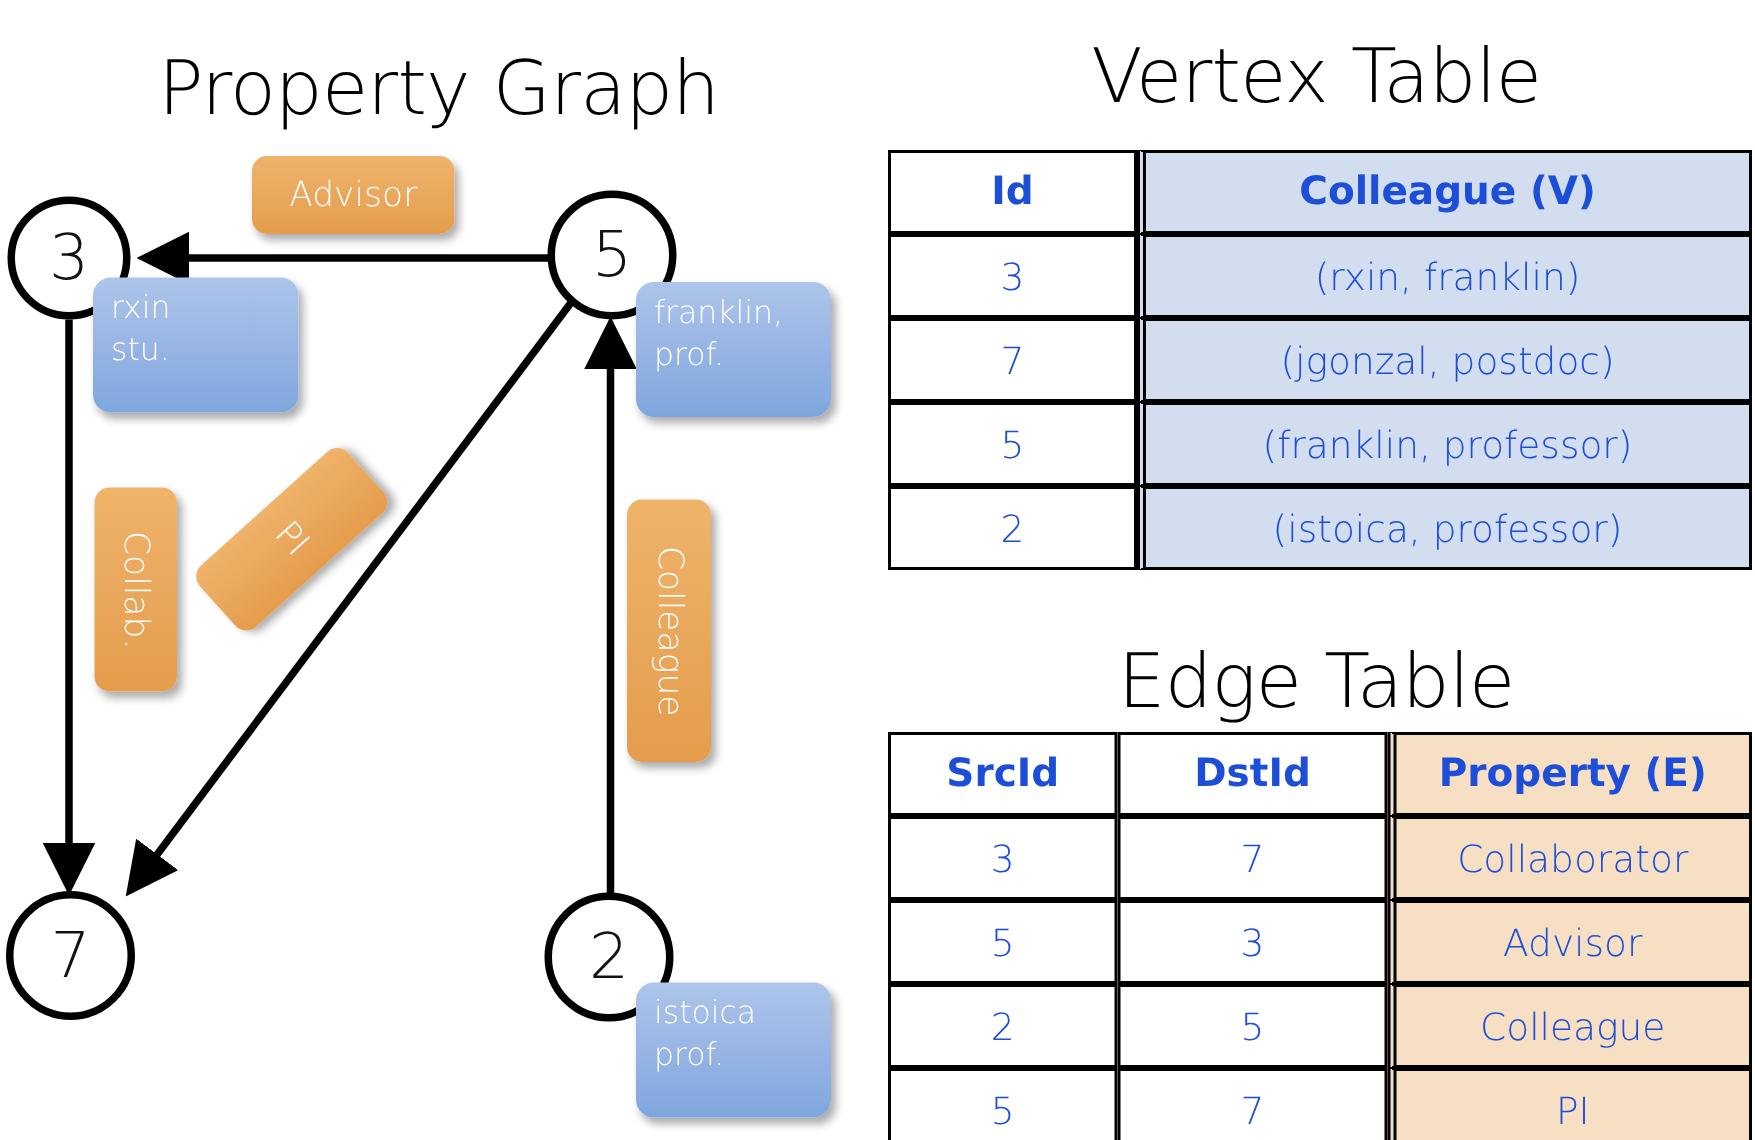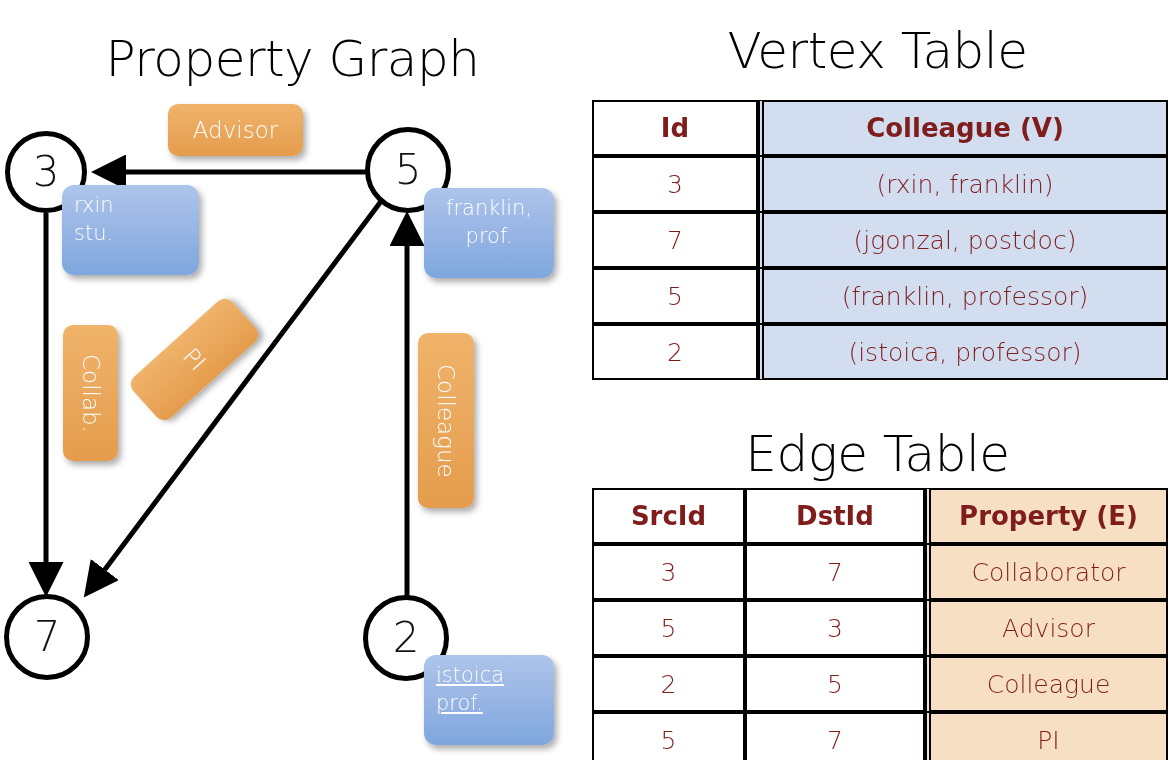--- a/index.html
+++ b/index.html
@@ -105,21 +105,21 @@
     table-layout: fixed;
     font-family: "DejaVu Sans", sans-serif;
     font-weight: 300;
   }
   .data-table td, .data-table th {
     border: 2px solid #000;
     text-align: center;
     vertical-align: middle;
     font-weight: 300;
     font-size: 25px;
-    color: #7f1d1d;
+    color: #1d4ed8;
     padding: 0;
     height: 52px;
     background: #ffffff;
   }
   .data-table th { font-weight: bold; font-size: 26px; }
   .prop-col-v { background: #d2ddef !important; }
   .prop-col-e { background: #f7dfc4 !important; }
   .double-left { border-left: 6px double #000 !important; }
 
   #vertex-table { left: 592px; top: 100px; width: 576px; }
@@ -166,23 +166,23 @@
   </div>
   <div class="node-circle" style="left:4px;  top:594px; width:86px; height:86px;">
     <span>7</span>
   </div>
   <div class="node-circle" style="left:363px; top:595px; width:86px; height:86px;">
     <span>2</span>
   </div>
 
   <div class="prop-box" style="left:62px;  top:185px; width:137px; height:90px;">rxin
 stu.</div>
-  <div class="prop-box" style="left:424px; top:188px; width:130px; height:90px;text-align:center;">franklin,
+  <div class="prop-box" style="left:424px; top:188px; width:130px; height:90px;">franklin,
 prof.</div>
-  <div class="prop-box" style="left:424px; top:655px; width:130px; height:90px;text-decoration:underline;">istoica
+  <div class="prop-box" style="left:424px; top:655px; width:130px; height:90px;">istoica
 prof.</div>
 
   <div class="edge-label" style="left:168px; top:104px; width:135px; height:52px;">Advisor</div>
 
   <div class="edge-label rot90" style="left:63px; top:325px; width:55px; height:136px;">Collab.</div>
 
   <div class="edge-label" style="left:128px; top:332px; width:133px; height:55px; transform:rotate(-42deg); transform-origin:50% 50%;">
     <span class="rot90">PI</span>
   </div>
 

